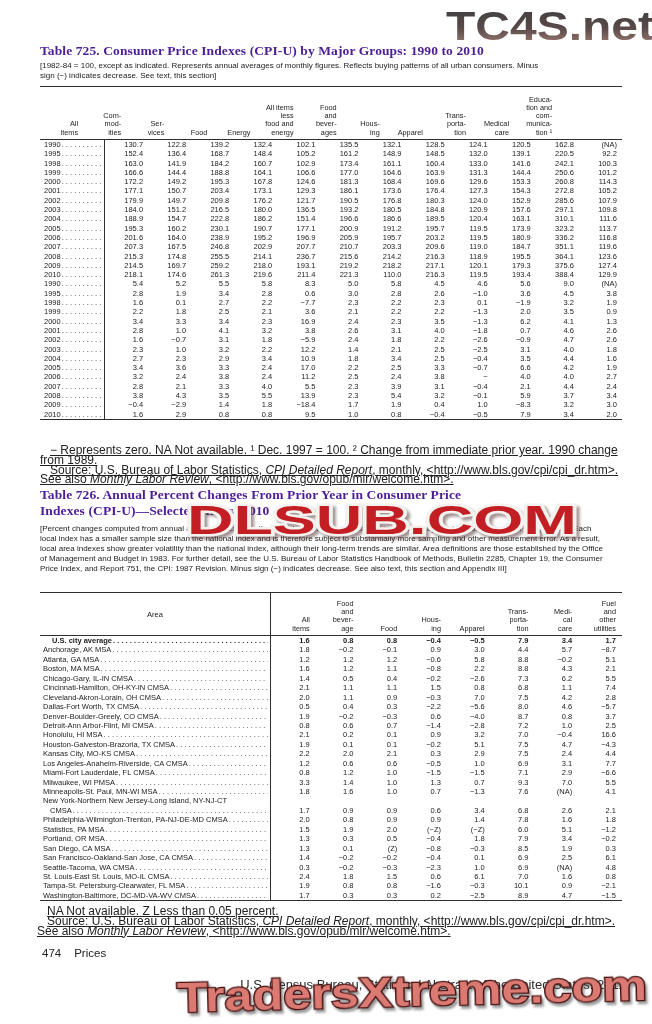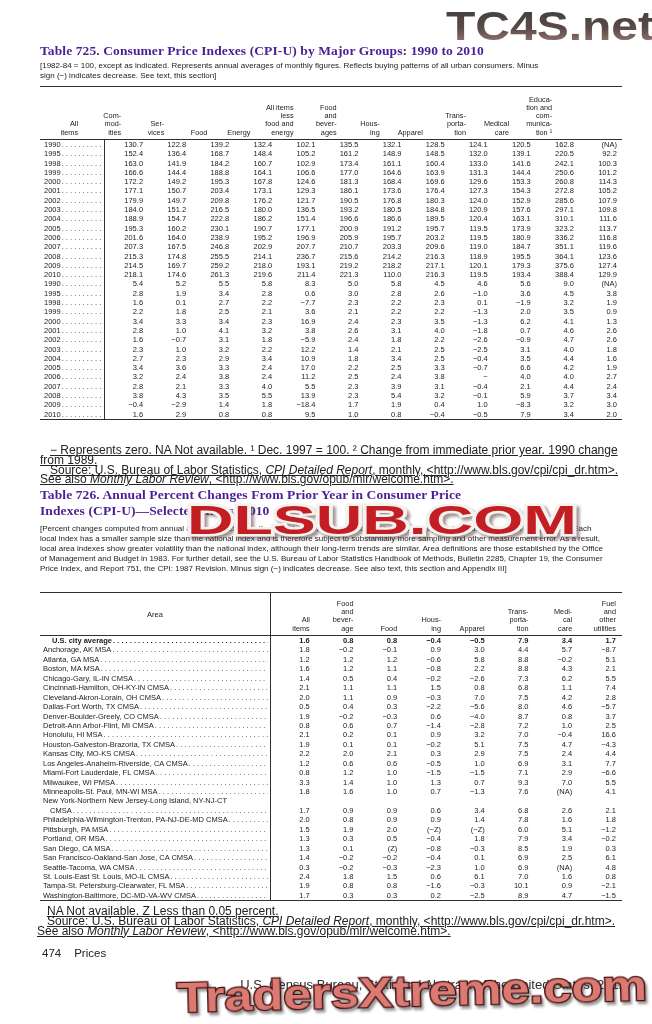--- a/index.html
+++ b/index.html
@@ -940,21 +940,21 @@
           <div class="nc">0.8</div>
           <div class="nc">0.9</div>
           <div class="nc">0.9</div>
           <div class="nc">1.4</div>
           <div class="nc">7.8</div>
           <div class="nc">1.6</div>
           <div class="nc">1.8</div>
         </div>
         <div class="t-row">
           <div class="c-first ac">
-            <span class="at">Pittsburgh, PA MSA</span>
+            <span class="at">Statistics, PA MSA</span>
             <span class="ld"></span>
           </div>
           <div class="nc">1.5</div>
           <div class="nc">1.9</div>
           <div class="nc">2.0</div>
           <div class="nc">(−Z)</div>
           <div class="nc">(−Z)</div>
           <div class="nc">6.0</div>
           <div class="nc">5.1</div>
           <div class="nc">−1.2</div>

